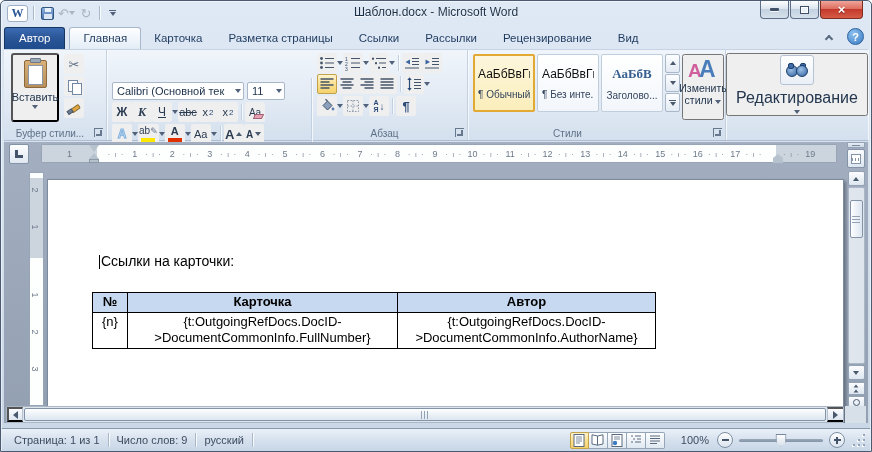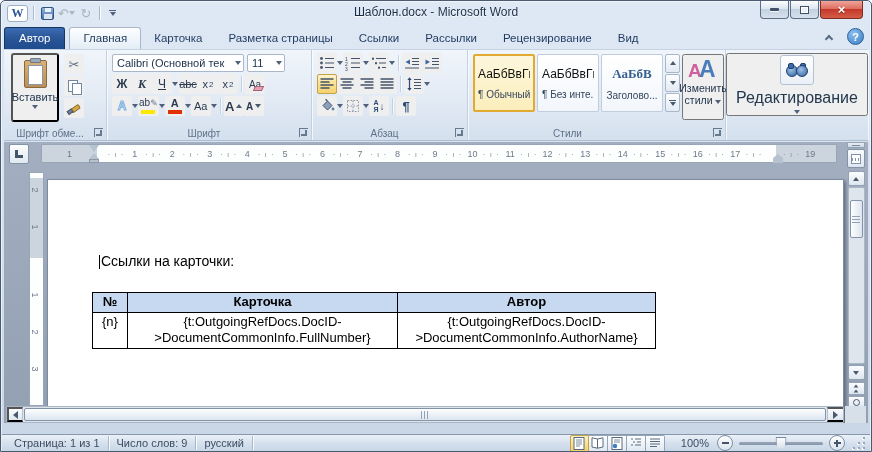--- a/index.html
+++ b/index.html
@@ -43,21 +43,21 @@
   .chev { width:6px; height:6px; border:solid #5a6a80; border-width:2px 2px 0 0; transform:rotate(-45deg); margin-top:3px; }
   .helpbtn { width:17px; height:17px; border-radius:50%; margin-left:10px; margin-right:4px;
     background:radial-gradient(circle at 35% 30%,#8cc0ef,#3a7cc4); border:1px solid #2b5f9b; color:#fff; font-weight:bold; font-size:11px; }
   
   .ribbon { position:absolute; top:48px; left:3px; right:3px; height:92px; display:flex;
     background:linear-gradient(#f0f5fb,#e2eaf4 55%,#d4e0ee); border-top:1px solid #c7d3e2; border-bottom:1px solid #aebdcf; }
   .grp { position:relative; height:100%; border-right:1px solid #c3d0e0; box-shadow:1px 0 0 rgba(255,255,255,.7); padding:2px 2px 15px; }
   .grplabel { position:absolute; bottom:1px; left:2px; right:12px; text-align:center; font-size:10px; color:#5f7188; white-space:nowrap; overflow:hidden; }
   .dl { position:absolute; right:3px; bottom:3px; width:9px; height:9px; border-top:1px solid #68798f; border-left:1px solid #68798f; }
   .dl::after { content:""; position:absolute; right:1px; bottom:1px; width:4px; height:4px; border-right:2px solid #68798f; border-bottom:2px solid #68798f; }
-  .g-clip { width:103px; } .g-font { width:205px; } .g-par { width:156px; } .g-styles { width:258px; } .g-edit { flex:1; }
+  .g-clip { width:103px; } .g-font { width:205px;margin-top:28px; } .g-par { width:156px; } .g-styles { width:258px; } .g-edit { flex:1; }
   
   .paste { position:absolute; left:7px; top:3px; width:48px; height:69px; border-radius:3px;
     display:flex; flex-direction:column; align-items:center; justify-content:flex-start; padding-top:3px; font-size:11px; color:#23374f; }
   .clipicon { width:25px; height:30px; position:relative; margin-bottom:3px; }
   .clipicon .body { position:absolute; inset:2px 1px 0 1px; background:linear-gradient(#d9b077,#b98e5a); border:1px solid #8a6a3c; border-radius:2px; }
   .clipicon .cliptop { position:absolute; left:7px; top:0; width:11px; height:5px; background:#9aa7b6; border:1px solid #6c7a8a; border-radius:1px; }
   .clipicon .paper { position:absolute; left:5px; top:7px; width:15px; height:20px; background:#fff; border:1px solid #8a97a6; }
   .clipcol { position:absolute; left:60px; top:4px; display:flex; flex-direction:column; gap:2px; }
   .sb { min-width:20px; height:20px; display:flex; align-items:center; justify-content:center; gap:1px;
     border-radius:2px; font-size:12px; color:#2b3c52; border:1px solid transparent; }
@@ -172,21 +172,21 @@
     display:flex; align-items:stretch; }
   .harr { width:16px; display:flex; align-items:center; justify-content:center; background:linear-gradient(#fbfcfe,#dde6f0); border-right:1px solid #b5c1cf; }
   .harr.r { border-right:none; border-left:1px solid #b5c1cf; }
   .tri-l { width:0; height:0; border-top:4px solid transparent; border-bottom:4px solid transparent; border-right:5px solid #4a5a6e; }
   .tri-r { width:0; height:0; border-top:4px solid transparent; border-bottom:4px solid transparent; border-left:5px solid #4a5a6e; }
   .hthumb { flex:1; margin:1px; background:linear-gradient(#fdfeff,#dce5ef); border:1px solid #8494a8; border-radius:2px;
     display:flex; align-items:center; justify-content:center; }
   .hthumb .grip { width:9px; height:8px; background:repeating-linear-gradient(90deg,#93a2b4 0 1px,transparent 1px 3px); }
   .corner { position:absolute; right:2px; bottom:0; width:21px; height:17px; background:#d7dfe9; }
   
-  .statusbar { position:absolute; left:1px; right:1px; bottom:0; height:17px; display:flex; align-items:center;
+  .statusbar { position:absolute; left:1px; right:1px; bottom:0; height:23px; display:flex; align-items:center;
     background:linear-gradient(#eaf0f7,#d6e1ee 50%,#c8d6e6); border-top:1px solid #8898ac; font-size:11px; color:#3c4c60; padding:0 4px; }
   .sitem { padding:0 8px; white-space:nowrap; }
   .ssep { width:1px; height:14px; background:#a9b8c9; box-shadow:1px 0 0 rgba(255,255,255,.8); }
   .sspacer { flex:1; }
   .viewbtns { display:flex; margin-right:8px; }
   .vb { width:19px; height:17px; border:1px solid #95a5b8; border-left:none; background:linear-gradient(#fdfeff,#dfe8f1);
     display:flex; align-items:center; justify-content:center; }
   .vb:first-child { border-left:1px solid #95a5b8; border-radius:2px 0 0 2px; }
   .vb:last-child { border-radius:0 2px 2px 0; }
   .vb.on { background:linear-gradient(#fdf3cf,#fbe296 45%,#f5d26c); border-color:#c2a149; }
@@ -280,21 +280,21 @@
         <button class="sb">
             <span class="copy-ic"></span>
           </button>
         <button class="sb">
           <svg class="ic" viewBox="0 0 16 16">
               <rect x="5" y="7" width="9" height="4" rx="1" transform="rotate(-35 9 9)" fill="#dca83f" stroke="#8a6a2c" stroke-width="1"></rect>
               <rect x="1.5" y="10" width="5" height="3.4" transform="rotate(-35 4 11.5)" fill="#6d7d91" stroke="#48586c" stroke-width="1"></rect>
             </svg>
         </button>
       </div>
-      <div class="grplabel">Шрифт обме...</div>
+      <div class="grplabel">Буфер стили...</div>
       <span class="dl"></span>
     </div>
 
     <div class="grp g-font">
       <div class="frow first">
         <div class="combo fname">
             <span class="txt">Calibri (Основной тек</span>
             <span class="dd"></span>
           </div>
         <div class="combo fsize">

